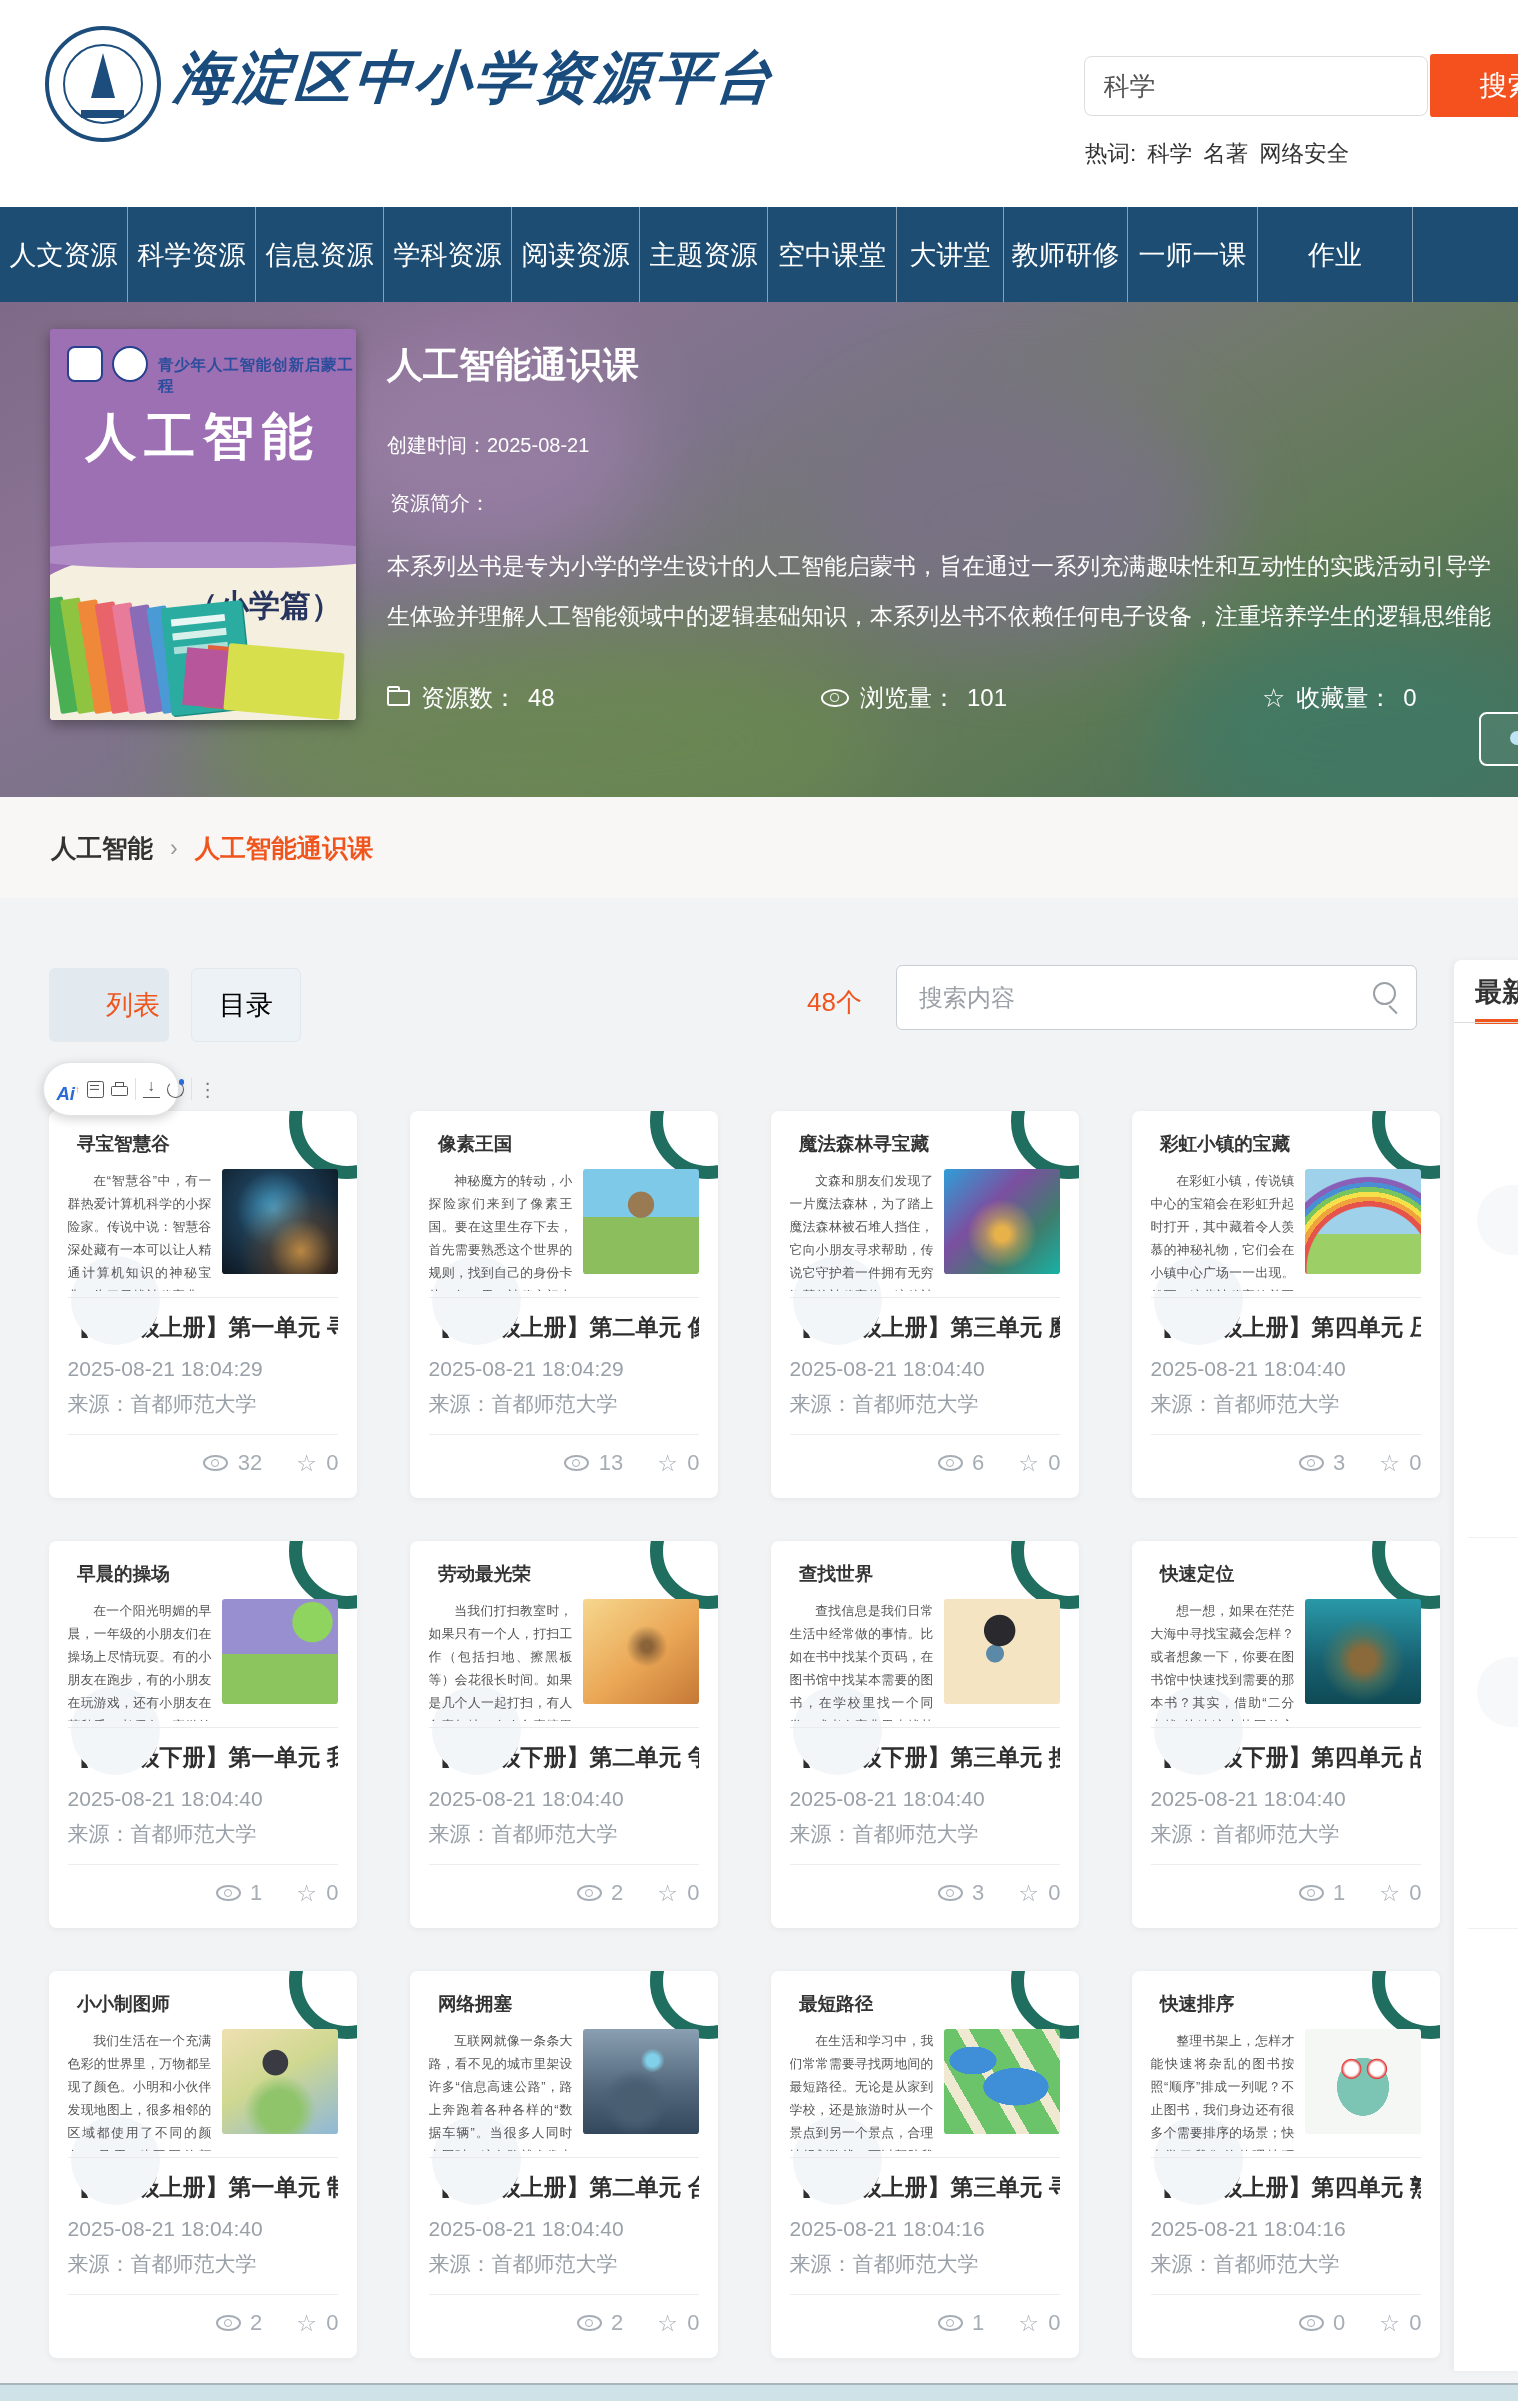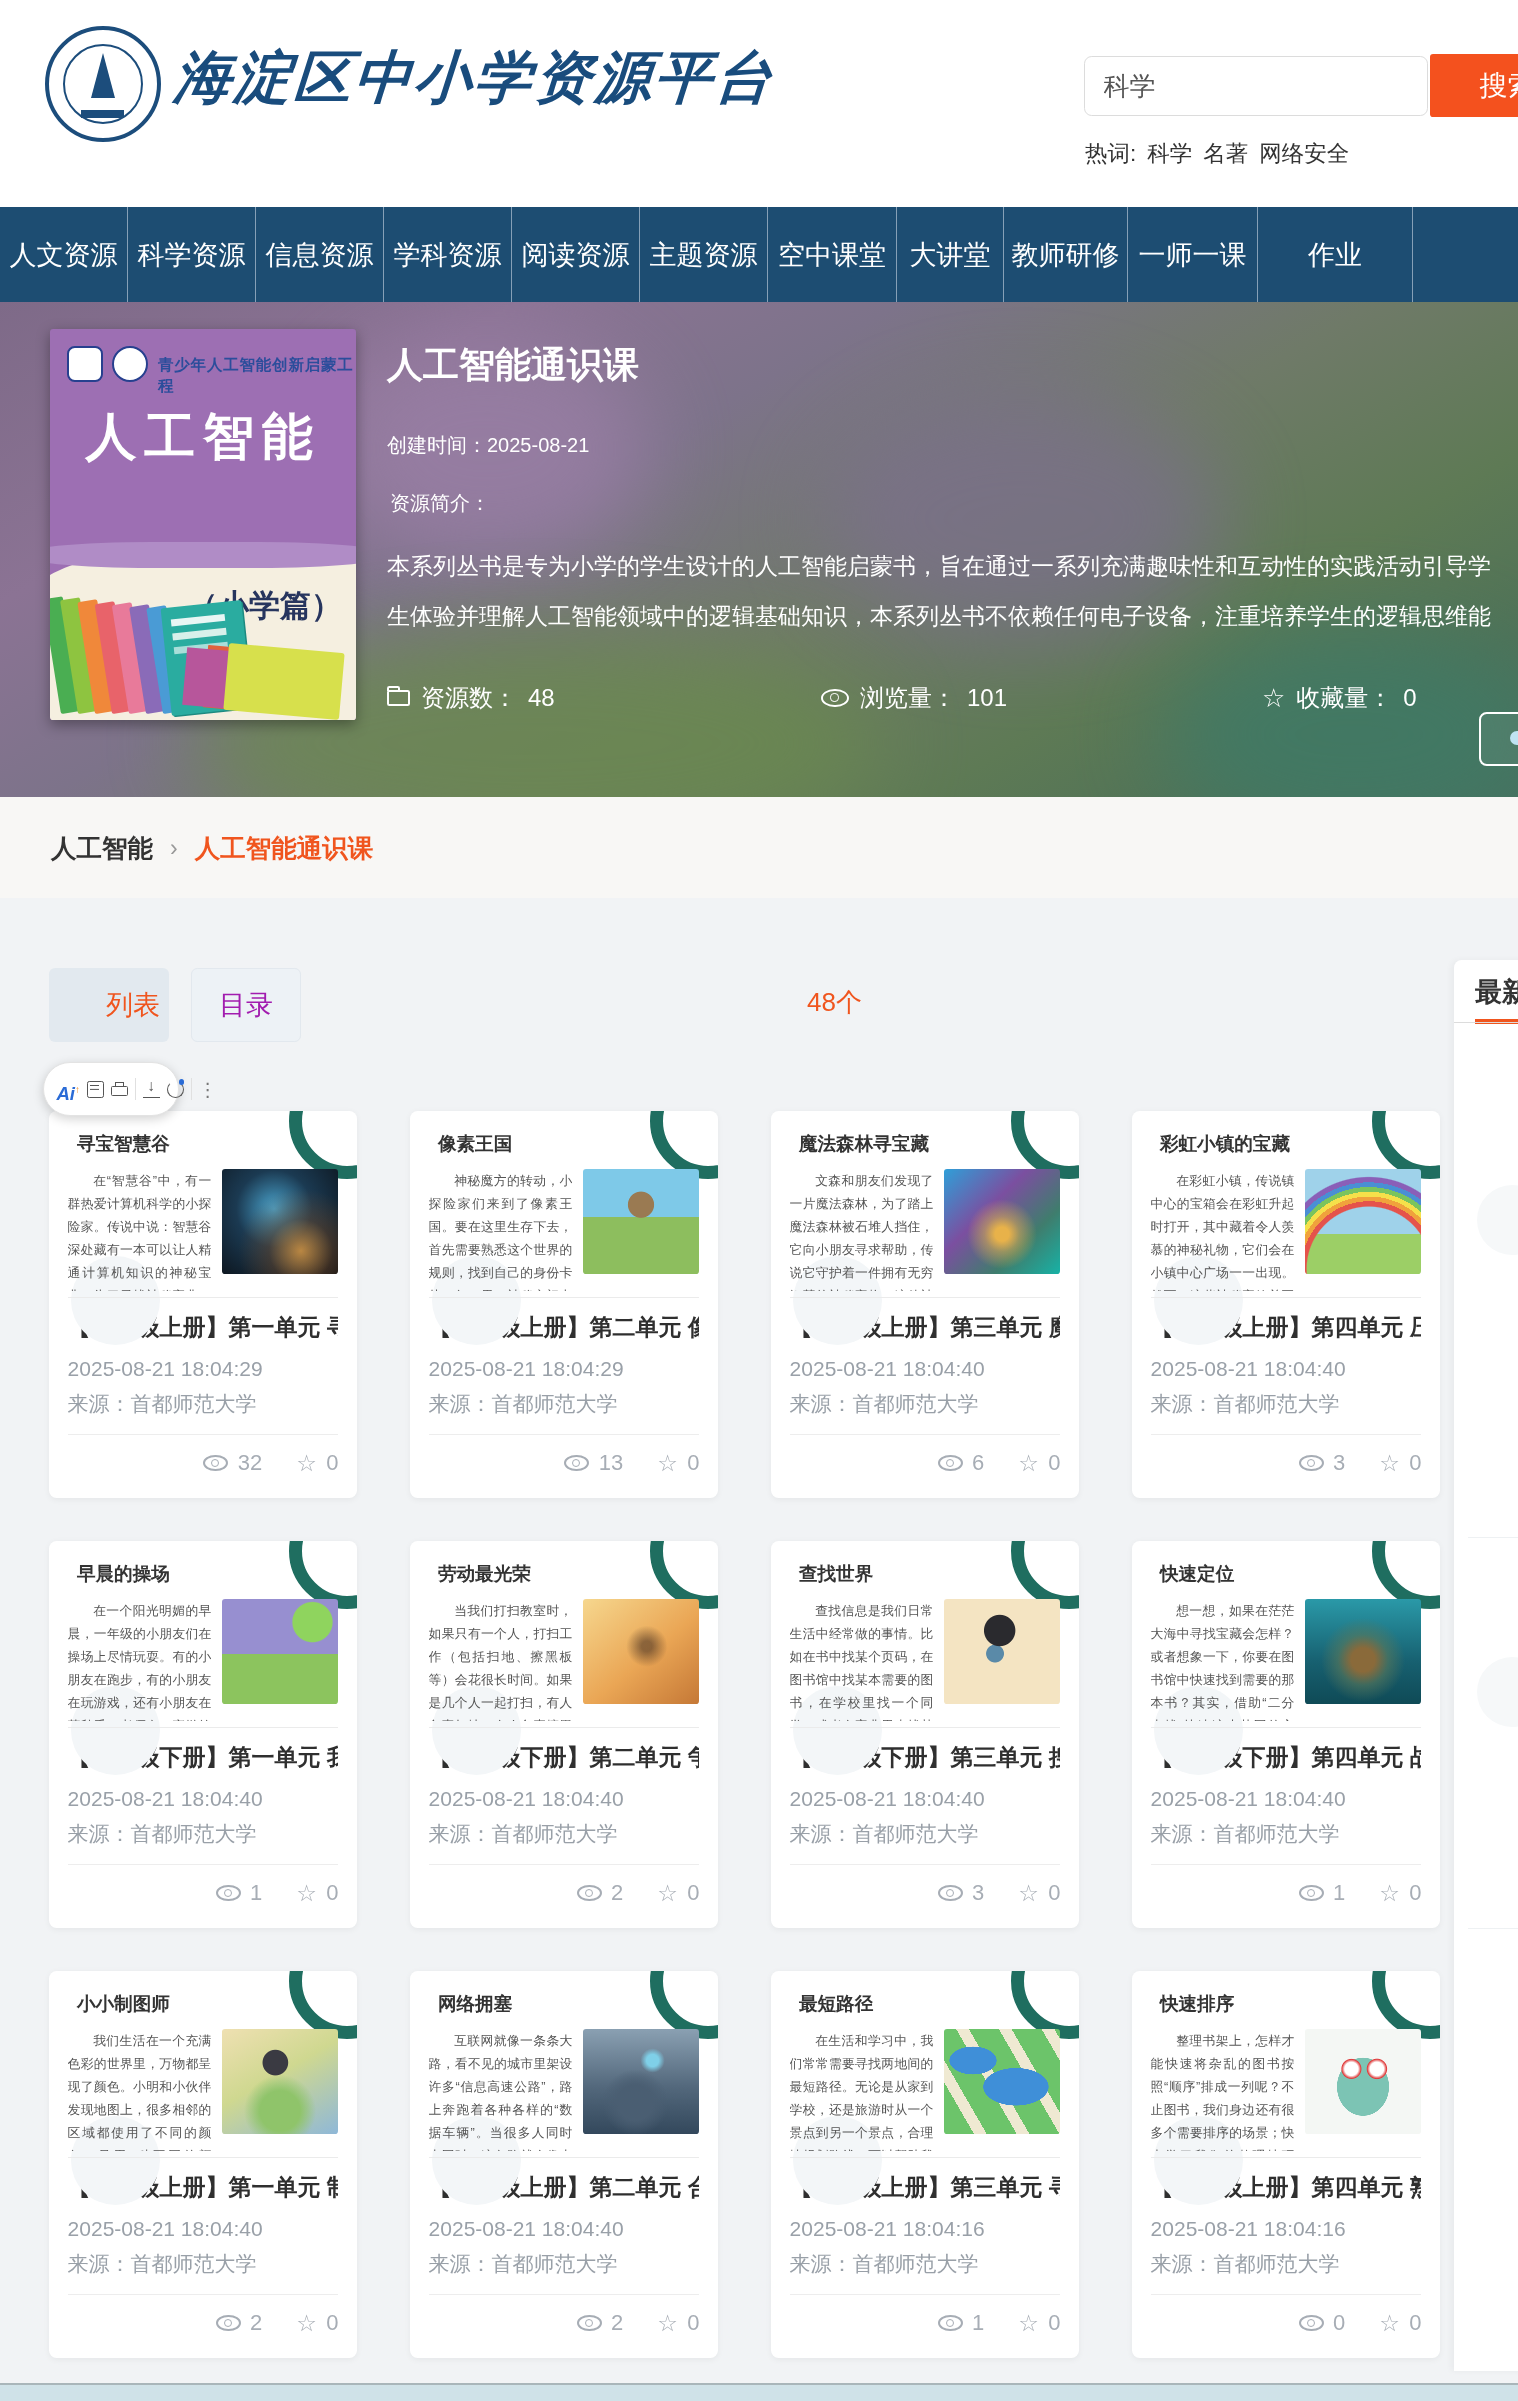--- a/index.html
+++ b/index.html
@@ -73,21 +73,21 @@
   #crumbbar{position:absolute;left:0;top:797px;width:1518px;height:101px;background:#f8f7f5;}
   #crumb{position:absolute;left:51px;top:34px;font-size:25.5px;display:flex;gap:17px;align-items:center;}
   #crumb .parent{color:#333;font-weight:bold;}
   #crumb .sep{color:#999;font-size:23px;}
   #crumb .current{color:#f0551e;font-weight:bold;}
 
   
   #main{position:absolute;left:0;top:898px;width:1518px;height:1485px;background:#f1f3f5;}
   .tab-btn{position:absolute;top:70px;height:74px;border-radius:6.2px;font-size:27px;display:flex;align-items:center;justify-content:center;box-sizing:border-box;cursor:pointer;}
   #tab-list{left:49px;width:120px;background:#e2e9ef;color:#f0551e;padding-left:48px;}
-  #tab-catalog{left:191px;width:110px;background:#edf2f6;color:#a21caf;border:0.8px solid #e2e8ee;}
+  #tab-catalog{left:191px;width:110px;background:#edf2f6;color:#000000;border:0.8px solid #e2e8ee;}
   #res-count{position:absolute;left:807px;top:87px;font-size:26px;color:#f0551e;}
   #content-search{position:absolute;left:896px;top:67px;width:521px;height:65px;background:#fff;border:1.5px solid #c9ced4;border-radius:6.2px;box-sizing:border-box;}
   #content-search input{position:absolute;left:20px;top:0;width:434px;height:62px;border:none;outline:none;font-size:24px;color:#444;font-family:inherit;background:transparent;}
   #content-search input::placeholder{color:#9aa0a6;}
   .mag-icon{position:absolute;right:20px;top:15.5px;width:23px;height:23px;border:2.3px solid #9aa0a6;border-radius:50%;box-sizing:border-box;}
   .mag-icon:after{content:"";position:absolute;left:17px;top:20px;width:2.3px;height:11px;background:#9aa0a6;transform:rotate(-45deg);}
 
   
   #ext-toolbar{position:absolute;left:43px;top:164px;width:136px;height:54px;background:#fff;border:0.8px solid #e3e3e3;border-radius:27px;box-shadow:0 3.1px 11px rgba(0,0,0,.18);display:flex;align-items:center;gap:7px;padding:0 12.4px;box-sizing:border-box;z-index:30;}
   .tb-ico{width:17px;height:17px;position:relative;flex:0 0 auto;}
@@ -224,20 +224,24 @@
     <span class="parent">人工智能</span>
     <span class="sep">›</span>
     <span class="current">人工智能通识课</span>
   </div>
 </div>
 
 <div id="main">
   <div id="tab-list" class="tab-btn">列表</div>
   <div id="tab-catalog" class="tab-btn">目录</div>
   <div id="res-count">48个</div>
+  <div id="content-search">
+    <input placeholder="搜索内容" style="">
+    <span class="mag-icon"></span>
+  </div>
 
   <div id="ext-toolbar">
     <span class="tb-ico ai-txt">Ai<sup>↑</sup></span>
     <span class="tb-ico doc-ico"></span>
     <span class="tb-ico prn-ico"></span>
     <span class="sepline"></span>
     <span class="tb-ico dl-ico">↓</span>
     <span class="tb-ico rf-ico"></span>
     <span class="sepline"></span>
     <span class="more-ico">⋮</span>

